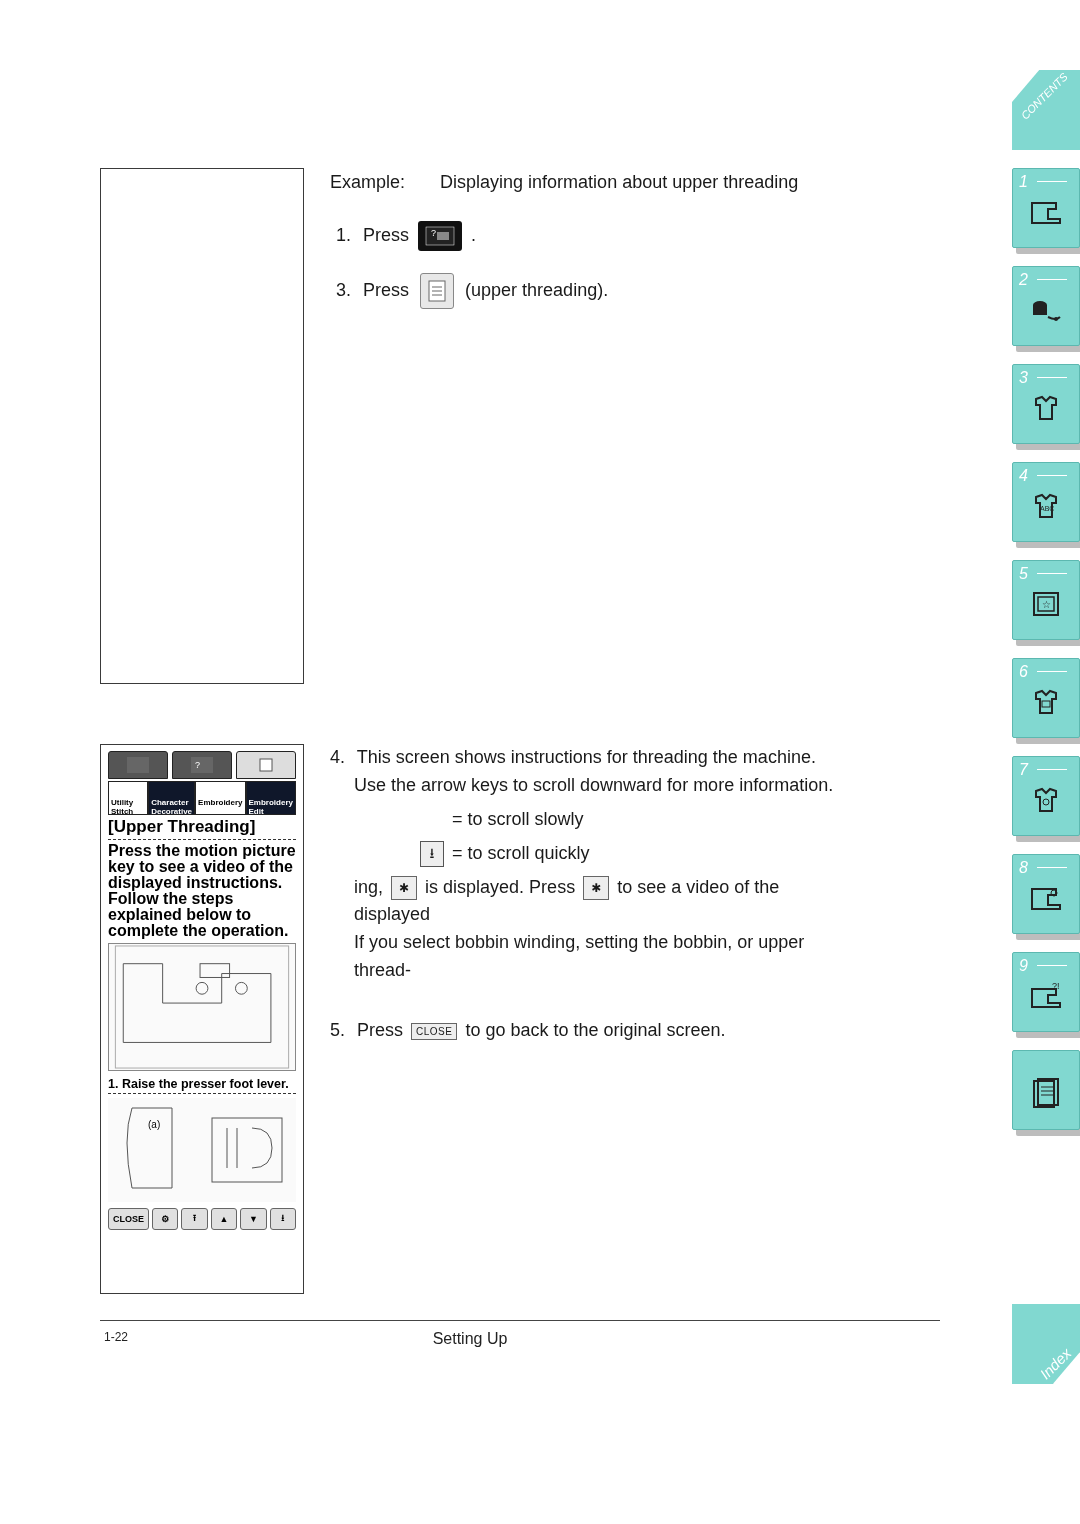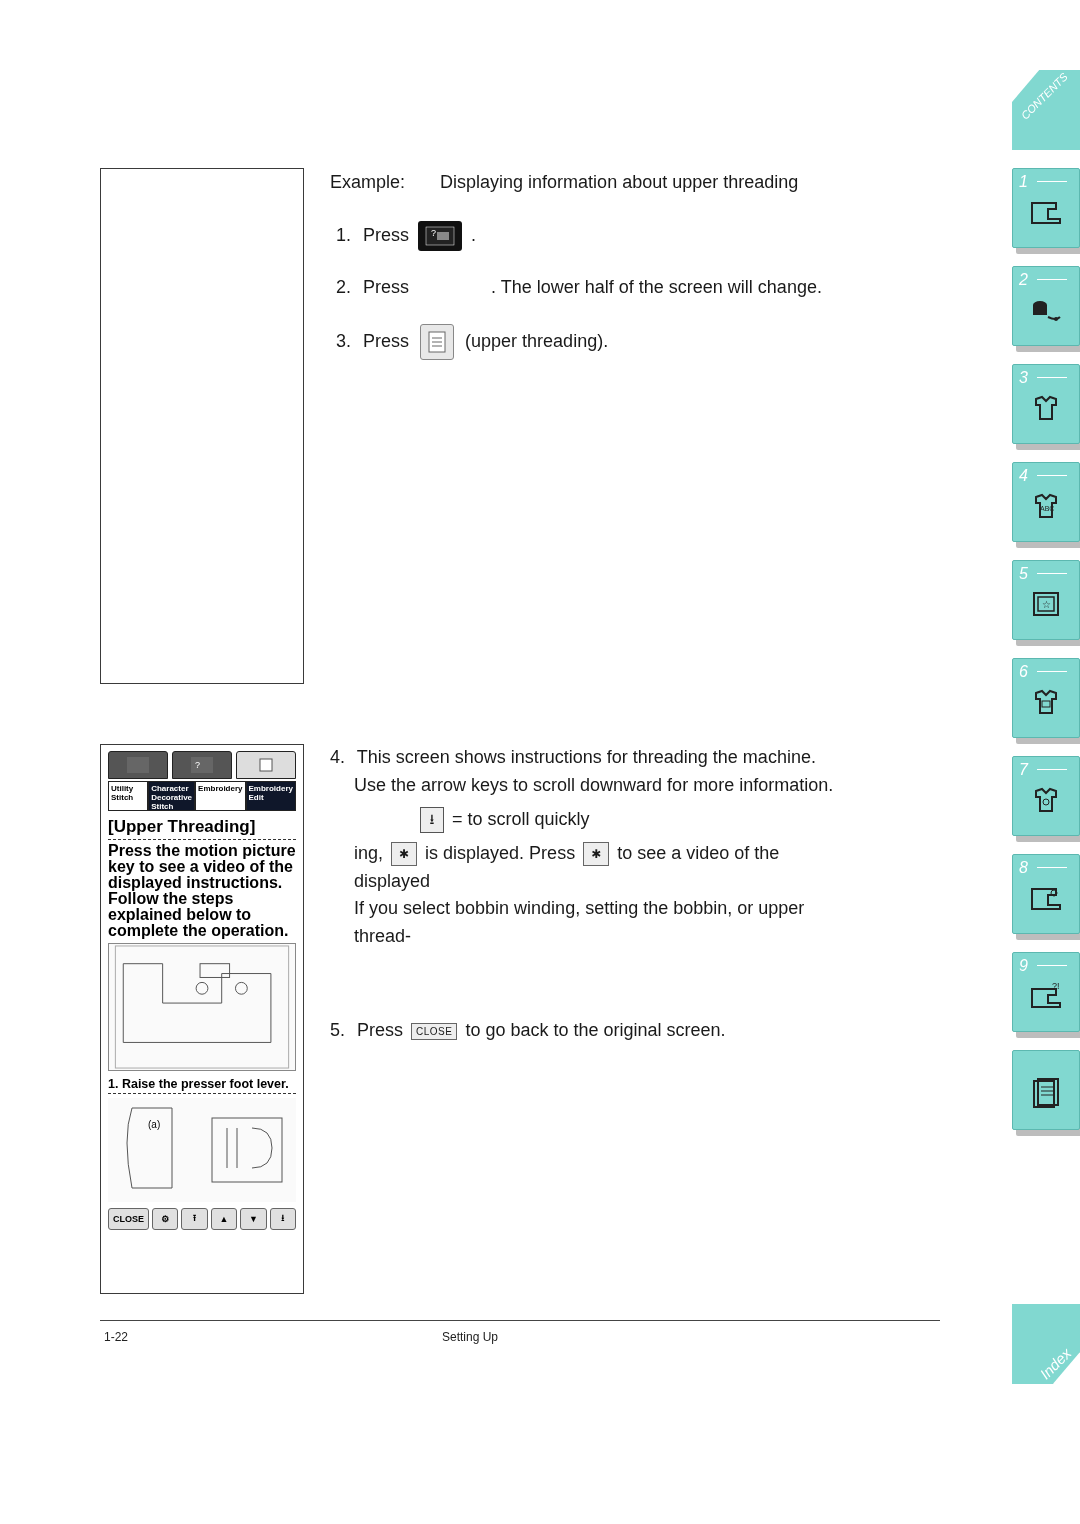--- a/index.html
+++ b/index.html
@@ -93,21 +93,21 @@
   .sb-cats {
     display: flex;
     height: 30px;
     margin-bottom: 6px;
   }
   .sb-cat {
     flex: 1;
     border: 1px solid #222;
     font-size: 8px;
     line-height: 9px;
-    padding: 2px 2px;
+    padding: 16px 2px;
     font-weight: bold;
   }
   .sb-cat.dark { background: #0f172a; color: #fff; }
   .sb-title {
     font-weight: bold;
     font-size: 17px;
     border-bottom: 1px dashed #333;
     padding-bottom: 2px;
     margin-bottom: 3px;
   }
@@ -216,21 +216,21 @@
     left: 104px;
     top: 1330px;
     font-size: 12px;
     color: #222;
   }
   .footer-center {
     position: absolute;
     left: 0; right: 140px;
     top: 1330px;
     text-align: center;
-    font-size: 12px;
+    font-size: 16px;
     color: #222;
   }
   
   .tabs-col {
     position: absolute;
     right: 0;
     top: 70px;
     display: flex;
     flex-direction: column;
     gap: 18px;
@@ -320,26 +320,20 @@
       <span class="inline-icon">
         <svg width="30" height="20" viewBox="0 0 30 20">
             <rect x="1" y="1" width="28" height="18" fill="#222" stroke="#fff" stroke-width="0.5"></rect>
             <text x="6" y="10" font-size="9" fill="#fff">?</text>
             <rect x="12" y="6" width="12" height="8" fill="#888"></rect>
           </svg>
       </span>
       <span>.</span>
     </div>
 
-    <div class="step">
-      <span class="step-num">2.</span>
-      <span>Press</span>
-      <span style="display:inline-block;width:72px"></span>
-      <span>. The lower half of the screen will change.</span>
-    </div>
 
     <div class="step">
       <span class="step-num">3.</span>
       <span>Press</span>
       <span class="inline-icon-light">
         <svg width="20" height="24" viewBox="0 0 20 24">
             <rect x="2" y="2" width="16" height="20" fill="#fff" stroke="#666"></rect>
             <line x1="5" y1="8" x2="15" y2="8" stroke="#666"></line>
             <line x1="5" y1="12" x2="15" y2="12" stroke="#666"></line>
             <line x1="5" y1="16" x2="15" y2="16" stroke="#666"></line>
@@ -405,20 +399,24 @@
     </div>
   </div>
 
   <div class="step4">
     <div>
       <span class="step-num">4.</span>
       <span>This screen shows instructions for threading the machine.</span>
     </div>
     <div style="padding-left:24px;">Use the arrow keys to scroll downward for more information.</div>
     <div class="indent-line">
+      <span style="width:24px;"></span>
+      <span>= to scroll slowly</span>
+    </div>
+    <div class="indent-line">
       <span class="scroll-icon">⭳</span>
       <span>= to scroll quickly</span>
     </div>
     <div style="padding-left:24px;">
       <span>ing,</span>
       <span class="video-icon">✱</span>
       <span>is displayed. Press</span>
       <span class="video-icon">✱</span>
       <span>to see a video of the displayed</span>
     </div>

